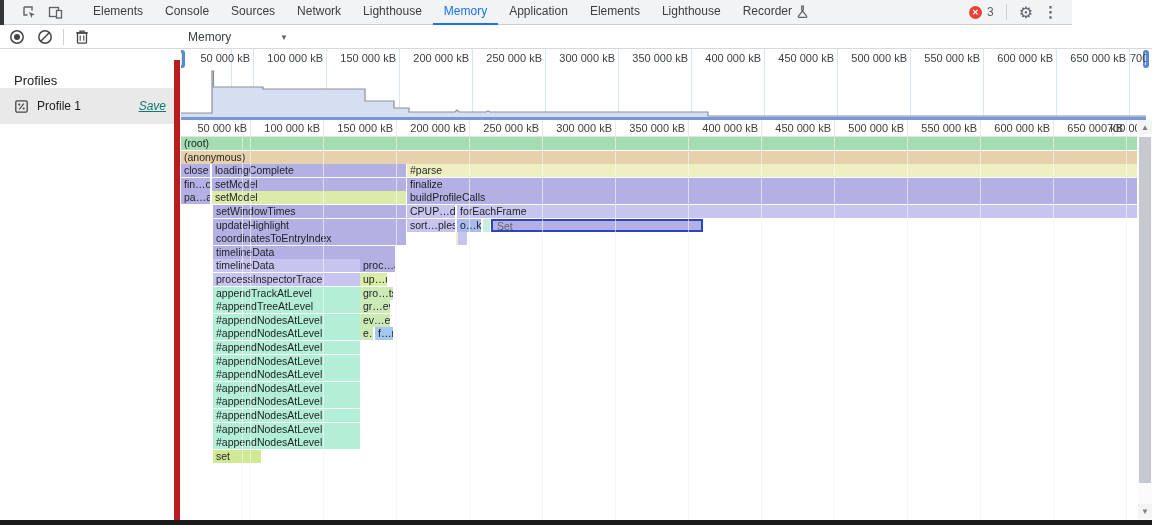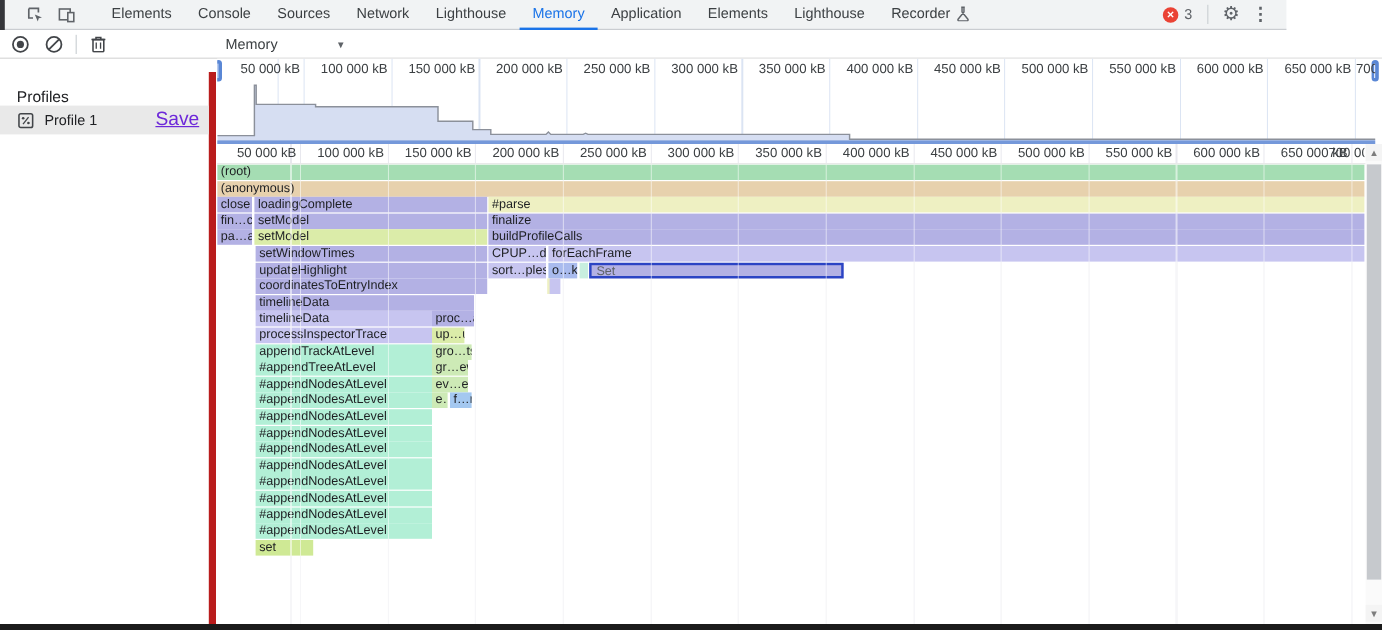--- a/index.html
+++ b/index.html
@@ -32,23 +32,23 @@
     justify-content:center;color:#424549;}
   .view-select{position:absolute;left:188px;top:2px;width:104px;height:20px;display:flex;
     align-items:center;justify-content:space-between;font-size:12px;color:#3c4043;cursor:default;}
   .view-select .caret{font-size:8px;color:#5f6368;margin-right:4px;}
 
   
   .sidebar{position:absolute;top:60px;left:0;width:180px;height:471px;background:#fff;
     border-right:6px solid #b91c1c;box-sizing:border-box;}
   .sb-heading{font-size:13px;color:#202124;padding:13px 0 0 14px;}
   .sb-section{font-size:11px;color:#9aa0a6;padding:17px 0 6px 8px;letter-spacing:.2px;}
-  .profile-item{height:24px;background:#e9e9e9;display:flex;align-items:center;padding:0 8px 0 14px;}
+  .profile-item{height:36px;background:#e9e9e9;display:flex;align-items:center;padding:0 8px 0 14px;}
   .profile-item .plabel{font-size:12px;color:#202124;margin-left:8px;flex:1;}
-  .save-link{font-size:16px;color:#6d28d9;text-decoration:underline;}
+  .save-link{font-size:12px;color:#0f766e;text-decoration:underline;font-style:italic;}
 
   
   .main{position:absolute;top:49px;left:181px;width:971px;height:471px;background:#fff;}
 
   .overview{position:absolute;top:0;left:0;width:971px;height:71px;background:#fff;
     background-image:repeating-linear-gradient(90deg,#dbe4f3 0 1px,transparent 1px 73px);
     background-position:72px 0;overflow:hidden;}
   .overview svg{position:absolute;left:0;top:0;}
   .axlabel{position:absolute;top:3px;font-size:11px;color:#3c4043;white-space:nowrap;}
   .ov-bluestrip{position:absolute;left:0;bottom:0;width:965px;height:3px;background:#7498da;}

